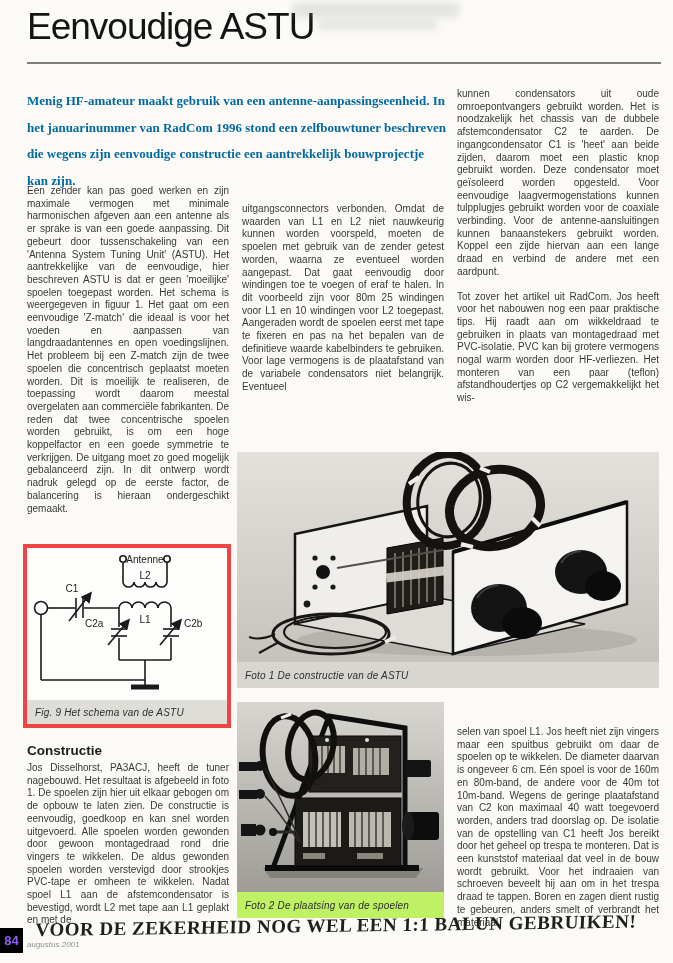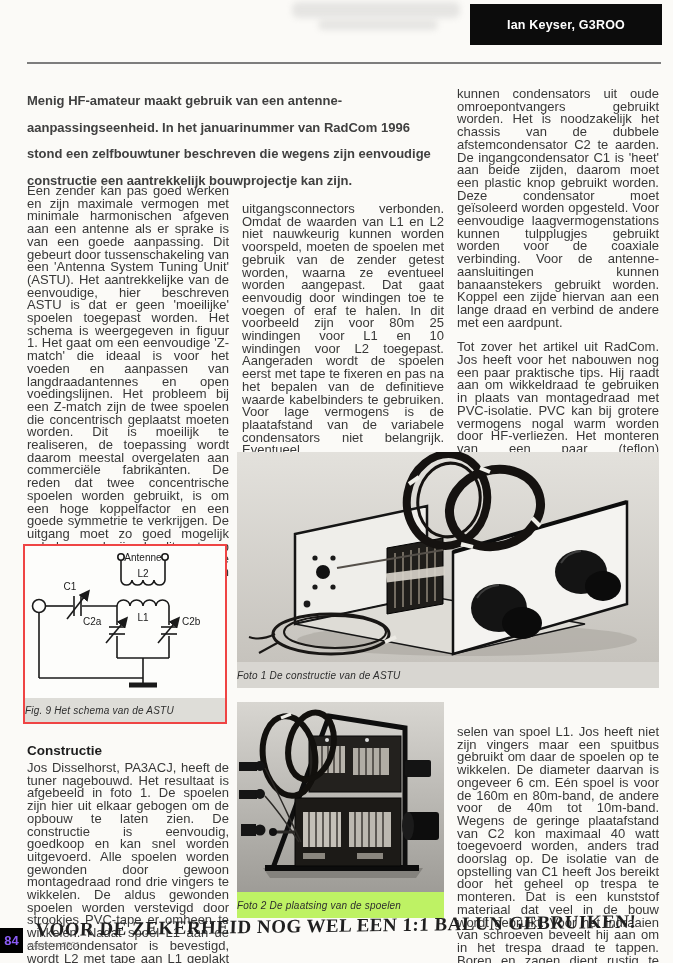--- a/index.html
+++ b/index.html
@@ -16,34 +16,34 @@
     position:absolute;left:470px;top:4px;width:192px;height:41px;
     background:#0c0c0c;color:#fff;display:flex;align-items:center;justify-content:center;
     font-size:12.5px;font-weight:bold;letter-spacing:.2px;
   }
   .rule{position:absolute;left:27px;top:62px;width:634px;height:2px;background:#7d7d7d;}
   .bleed{position:absolute;border-radius:6px;background:#9a9a9a;opacity:.22;filter:blur(3px);}
   .bleed.b1{left:292px;top:2px;width:168px;height:16px;}
   .bleed.b2{left:318px;top:20px;width:120px;height:10px;}
   .intro{
     position:absolute;left:27px;top:88px;width:420px;
-    font-size:13px;line-height:26.5px;font-weight:bold;color:#404040;text-align:left;
-  }
-  .col{position:absolute;width:202px;font-size:13px;line-height:12.7px;text-align:justify;color:#383838;}
+    font-size:13px;line-height:26.5px;font-weight:bold;color:#0369a1;text-align:left;font-family:Liberation Serif, serif;
+  }
+  .col{position:absolute;width:202px;font-size:10px;line-height:12.7px;text-align:justify;color:#383838;}
   .col p{margin:0 0 12px 0;}
   .col1{left:27px;top:185px;}
   .col2{left:242px;top:203px;}
   .col3top{left:457px;top:88px;}
   .col3bottom{left:457px;top:726px;}
   .fig-box{
     position:absolute;left:23px;top:544px;width:200px;background:#fdfdfb;
-    border:2px solid #ef4444;
+    border:4px solid #ef4444;
   }
   .fig-caption,.photo-caption{
-    display:flex;align-items:center;
+    display:flex;align-items:center;padding-left:8px;
     font-size:10px;font-style:italic;color:#2d2d2d;letter-spacing:.2px;
   }
   .fig-caption{height:24px;background:#deddd8;}
   .section-head{position:absolute;left:27px;top:743px;font-size:13.5px;font-weight:bold;color:#1c1c1c;}
   .construct-body{left:27px;top:762px;}
   .photo1{position:absolute;left:237px;top:452px;width:422px;}
   .photo2{position:absolute;left:237px;top:702px;width:207px;}
   .photo-caption{height:26px;background:#bef264;}
   .photo1 .photo-caption{background:#d8d6d1;}
   .pagenum{
@@ -56,23 +56,21 @@
     font-family:cursive;font-size:19px;font-weight:bold;color:#1f1f1f;
     letter-spacing:.5px;transform:rotate(-0.8deg) skewX(-3deg);transform-origin:left top;
   }
   svg{display:block;}
 </style>
 </head>
 <body>
 
 <div class="page">
 
-  <div class="author-box">
-    <span>Ian Keyser, G3ROO</span>
-  </div>
+  <div class="title">Eenvoudige ASTU</div>
   <div class="bleed b1"></div>
   <div class="bleed b2"></div>
   <div class="rule"></div>
 
   <div class="intro">Menig HF-amateur maakt gebruik van een antenne-aanpassingseenheid. In het januarinummer van RadCom 1996 stond een zelfbouwtuner beschreven die wegens zijn eenvoudige constructie een aantrekkelijk bouwprojectje kan zijn.</div>
 
   <div class="col col1">
     <p>Een zender kan pas goed werken en zijn maximale vermogen met minimale harmonischen afgeven aan een antenne als er sprake is van een goede aanpassing. Dit gebeurt door tussenschakeling van een 'Antenna System Tuning Unit' (ASTU). Het aantrekkelijke van de eenvoudige, hier beschreven ASTU is dat er geen 'moeilijke' spoelen toegepast worden. Het schema is weergegeven in figuur 1. Het gaat om een eenvoudige 'Z-match' die ideaal is voor het voeden en aanpassen van langdraadantennes en open voedingslijnen. Het probleem bij een Z-match zijn de twee spoelen die concentrisch geplaatst moeten worden. Dit is moeilijk te realiseren, de toepassing wordt daarom meestal overgelaten aan commerciële fabrikanten. De reden dat twee concentrische spoelen worden gebruikt, is om een hoge koppelfactor en een goede symmetrie te verkrijgen. De uitgang moet zo goed mogelijk gebalanceerd zijn. In dit ontwerp wordt nadruk gelegd op de eerste factor, de balancering is hieraan ondergeschikt gemaakt.</p>
   </div>
 

